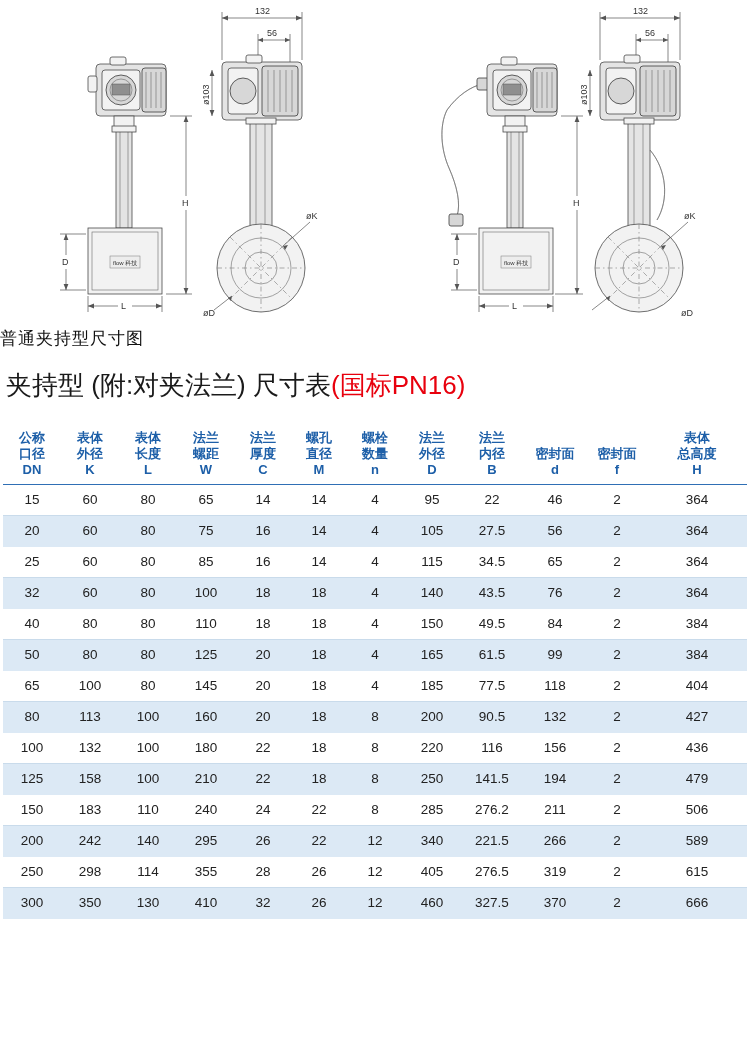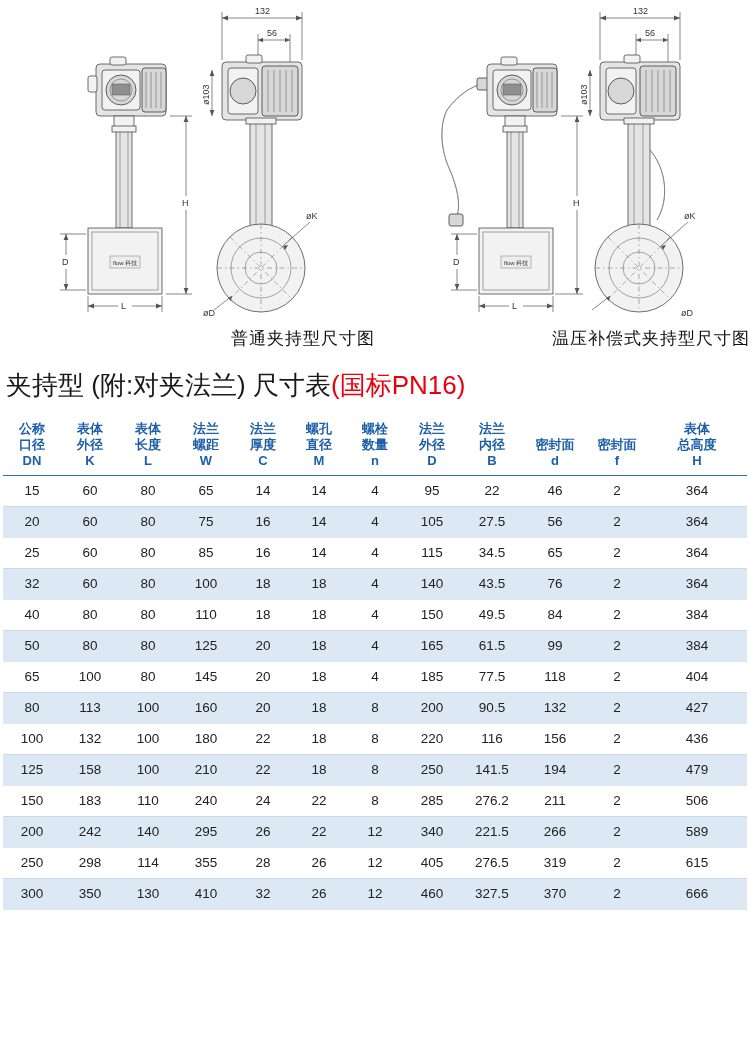--- a/index.html
+++ b/index.html
@@ -23,42 +23,42 @@
     position:absolute;
     top:0;
     width:375px; height:358px;
   }
   .drawing-col.left { left:0; }
   .drawing-col.right { left:375px; }
 
   .caption {
     position:absolute;
     bottom:8px; left:0; right:0;
-    text-align:right;
+    text-align:left;
     font-size:17px;
     letter-spacing:1px;
     color:#111;
   }
 
   svg.tech { position:absolute; top:0; left:0; }
 
   
   .title-row {
     padding:10px 6px 6px 6px;
     font-size:26px;
     font-weight:normal;
     letter-spacing:0px;
     white-space:nowrap;
   }
   .title-row .red { color:#e8000d; }
 
   
   table.dims {
     width:744px;
-    margin:7px 3px;
+    margin:16px 3px;
     border-collapse:collapse;
     font-size:13px;
   }
   table.dims thead th {
     color:#1d5fa8;
     font-weight:bold;
     font-size:13px;
     line-height:1.22;
     padding:5px 0 6px 0;
     border-bottom:1.6px solid #2f6fb5;
@@ -369,21 +369,20 @@
           <line class="dim-line" x1="286" y1="246" x2="313" y2="222"></line>
           <polygon points="286,246 291,245 288,250" fill="#555"></polygon>
           <text class="dim-label" x="309" y="219">øK</text>
         </g>
         <g>
           <line class="dim-line" x1="235" y1="296" x2="217" y2="310"></line>
           <polygon points="235,296 231,298 234,301" fill="#555"></polygon>
           <text class="dim-label" x="306" y="316">øD</text>
         </g>
       </svg>
-      <div class="caption">温压补偿式夹持型尺寸图</div>
     </div>
   </div>
 
   <div class="title-row">
     <span>夹持型 (附:对夹法兰) 尺寸表</span><span class="red">(国标PN16)</span>
   </div>
 
   <table class="dims">
     <colgroup>
       <col class="c0">

